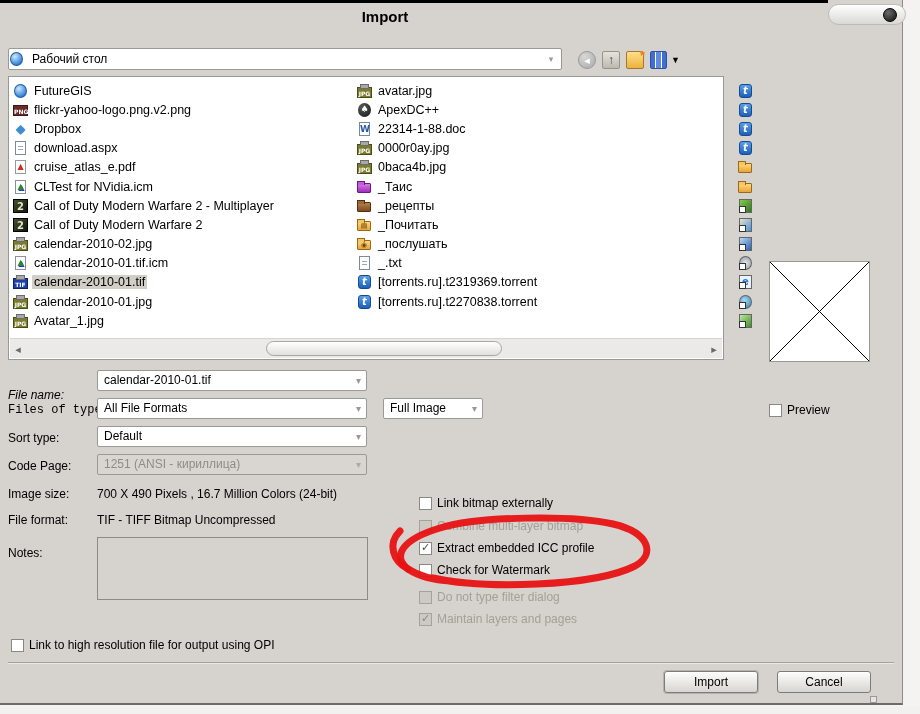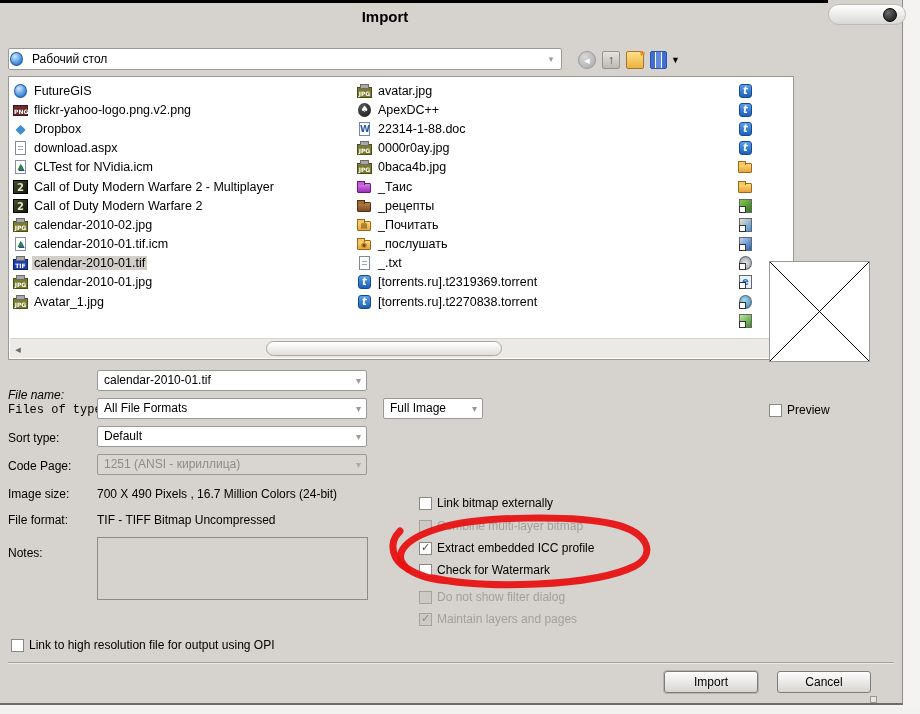--- a/index.html
+++ b/index.html
@@ -32,21 +32,21 @@
   .ni-back::before { content:"◂"; position:absolute; inset:0; color:#fff; font-size:11px; line-height:16px; text-align:center; }
   .ni-up { background:linear-gradient(#e6e3dd,#bdb9b1); border:1px solid #96938d; border-radius:2px; }
   .ni-up::before { content:"↑"; position:absolute; inset:0; color:#4a4844; font-size:12px; line-height:16px; text-align:center; font-weight:bold; }
   .ni-new { background:linear-gradient(#ffe08a,#eab23e); border:1px solid #a8762a; border-radius:2px 4px 2px 2px; }
   .ni-new::before { content:"*"; position:absolute; right:-2px; top:-4px; color:#f07a12; font-size:13px; font-weight:bold; }
   .ni-views { background:linear-gradient(90deg,#3f6fd0 0 4px,#fff 4px 5px,#5f8ae0 5px 10px,#fff 10px 11px,#3f6fd0 11px 16px);
           border:1px solid #2a52a8; border-radius:2px; width:17px; }
   .ni-caret { color:#000; font-size:9px; margin-left:-2px; }
 
   
-  .listbox { position:absolute; left:8px; top:76px; width:786px; height:284px; background:#fff;
+  .listbox { position:absolute; left:8px; top:76px; width:716px; height:284px; background:#fff;
              border:1px solid #9a9894; }
   .col { position:absolute; top:4px; display:flex; flex-direction:column; }
   .col-left { left:4px;  width:362px; }
   .col-mid  { left:348px; width:360px; }
   .col-right{ left:729px; width:18px; }
   .row { height:19.2px; display:flex; align-items:center; font-size:12.5px; color:#000; white-space:nowrap; }
   .fname { padding:0 2px; }
   .fname.sel { background:#d2cfc9; }
 
   
@@ -193,20 +193,24 @@
         <div class="row">
           <span class="fi" data-icon="dropbox"></span>
           <span class="fname">Dropbox</span>
         </div>
 
         <div class="row">
           <span class="fi" data-icon="doc"></span>
           <span class="fname">download.aspx</span>
         </div>
 
+        <div class="row">
+          <span class="fi" data-icon="pdf"></span>
+          <span class="fname">cruise_atlas_e.pdf</span>
+        </div>
 
         <div class="row">
           <span class="fi" data-icon="icm"></span>
           <span class="fname">CLTest for NVidia.icm</span>
         </div>
 
         <div class="row">
           <span class="fi" data-icon="cod"></span>
           <span class="fname">Call of Duty Modern Warfare 2 - Multiplayer</span>
         </div>
@@ -421,21 +425,21 @@
         <span class="opt-label">Extract embedded ICC profile</span>
       </div>
 
       <div class="opt optrow" style="left: 419px; top: 563px;">
         <span class="cb"></span>
         <span class="opt-label">Check for Watermark</span>
       </div>
 
       <div class="opt optrow" style="left: 419px; top: 590px;">
         <span class="cb disabled"></span>
-        <span class="opt-label dim">Do not show filter dialog</span>
+        <span class="opt-label dim">Do not type filter dialog</span>
       </div>
 
       <div class="opt optrow" style="left: 419px; top: 612px;">
         <span class="cb checked disabled"></span>
         <span class="opt-label dim">Maintain layers and pages</span>
       </div>
     </div>
 
   <svg class="marker" viewBox="0 0 280 95">
     <path d="M 48 75 C 98 86 208 84 250 63 C 270 52 266 30 228 21 C 188 12 95 13 55 25 C 18 36 6 53 23 66 C 32 72 48 77 66 78" fill="none" stroke="#e81212" stroke-width="7" stroke-linecap="round" opacity="0.95"></path>

